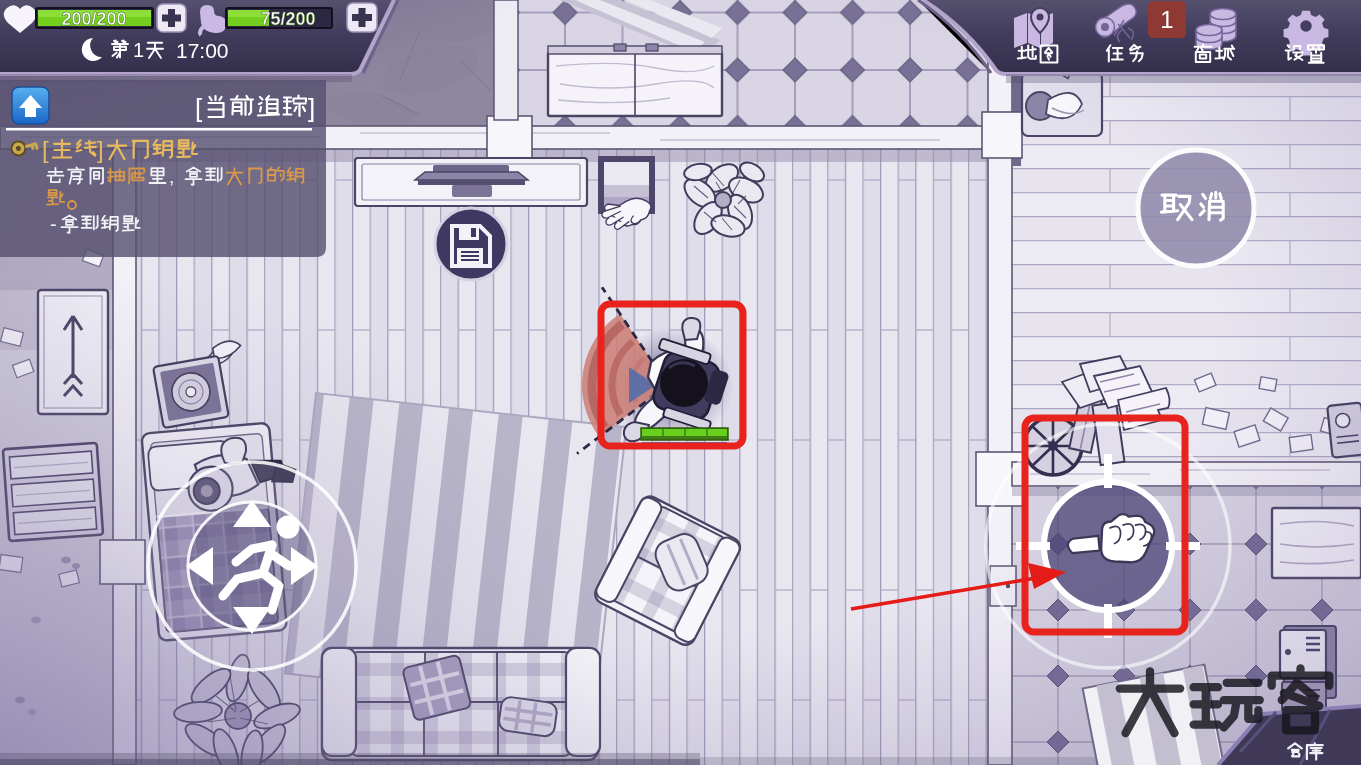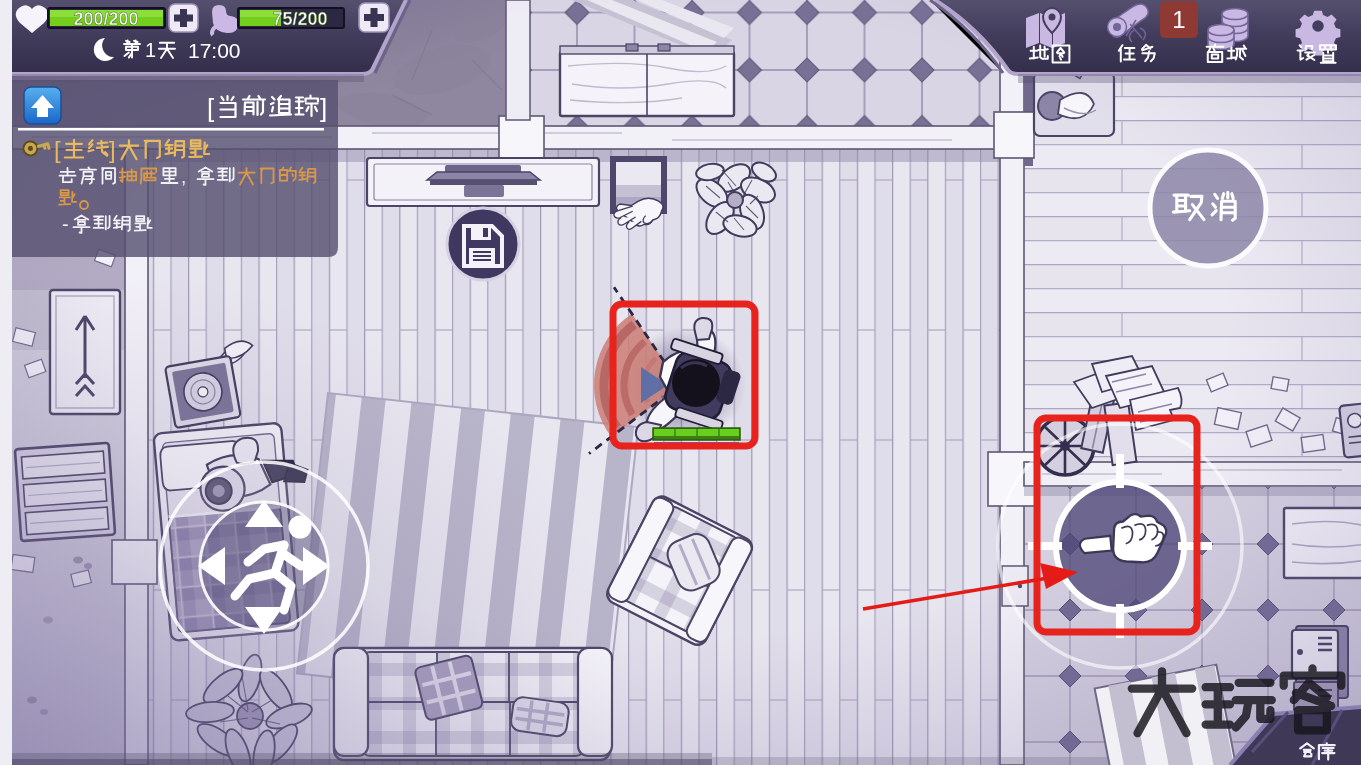--- a/index.html
+++ b/index.html
@@ -1,16 +1,16 @@
 <!DOCTYPE html>
 <html><head><meta charset="utf-8">
 <style>
 html,body{margin:0;padding:0;}
 body{width:1361px;height:765px;overflow:hidden;position:relative;background:#efedf4;font-family:"Liberation Sans",sans-serif;}
-#stage{position:absolute;left:12px;top:0;width:1316px;height:765px;}
+#stage{position:absolute;left:0;top:0;width:1316px;height:765px;}
 </style></head><body>
 <div id="stage">
 <svg width="1361" height="765" viewBox="0 0 1361 765">
 <defs>
 <pattern id="vpl" width="35.2" height="260" patternUnits="userSpaceOnUse">
  <rect width="35.2" height="260" fill="#efeef4"></rect>
  <rect x="17.6" width="17.6" height="260" fill="#e7e5ee"></rect>
  <line x1="0.6" y1="0" x2="0.6" y2="260" stroke="#a39db9" stroke-width="1.3"></line>
  <line x1="18.2" y1="0" x2="18.2" y2="260" stroke="#aaa4bf" stroke-width="1.2"></line>
  <line x1="0" y1="70" x2="17.6" y2="70" stroke="#b2abc6" stroke-width="1.2"></line>

